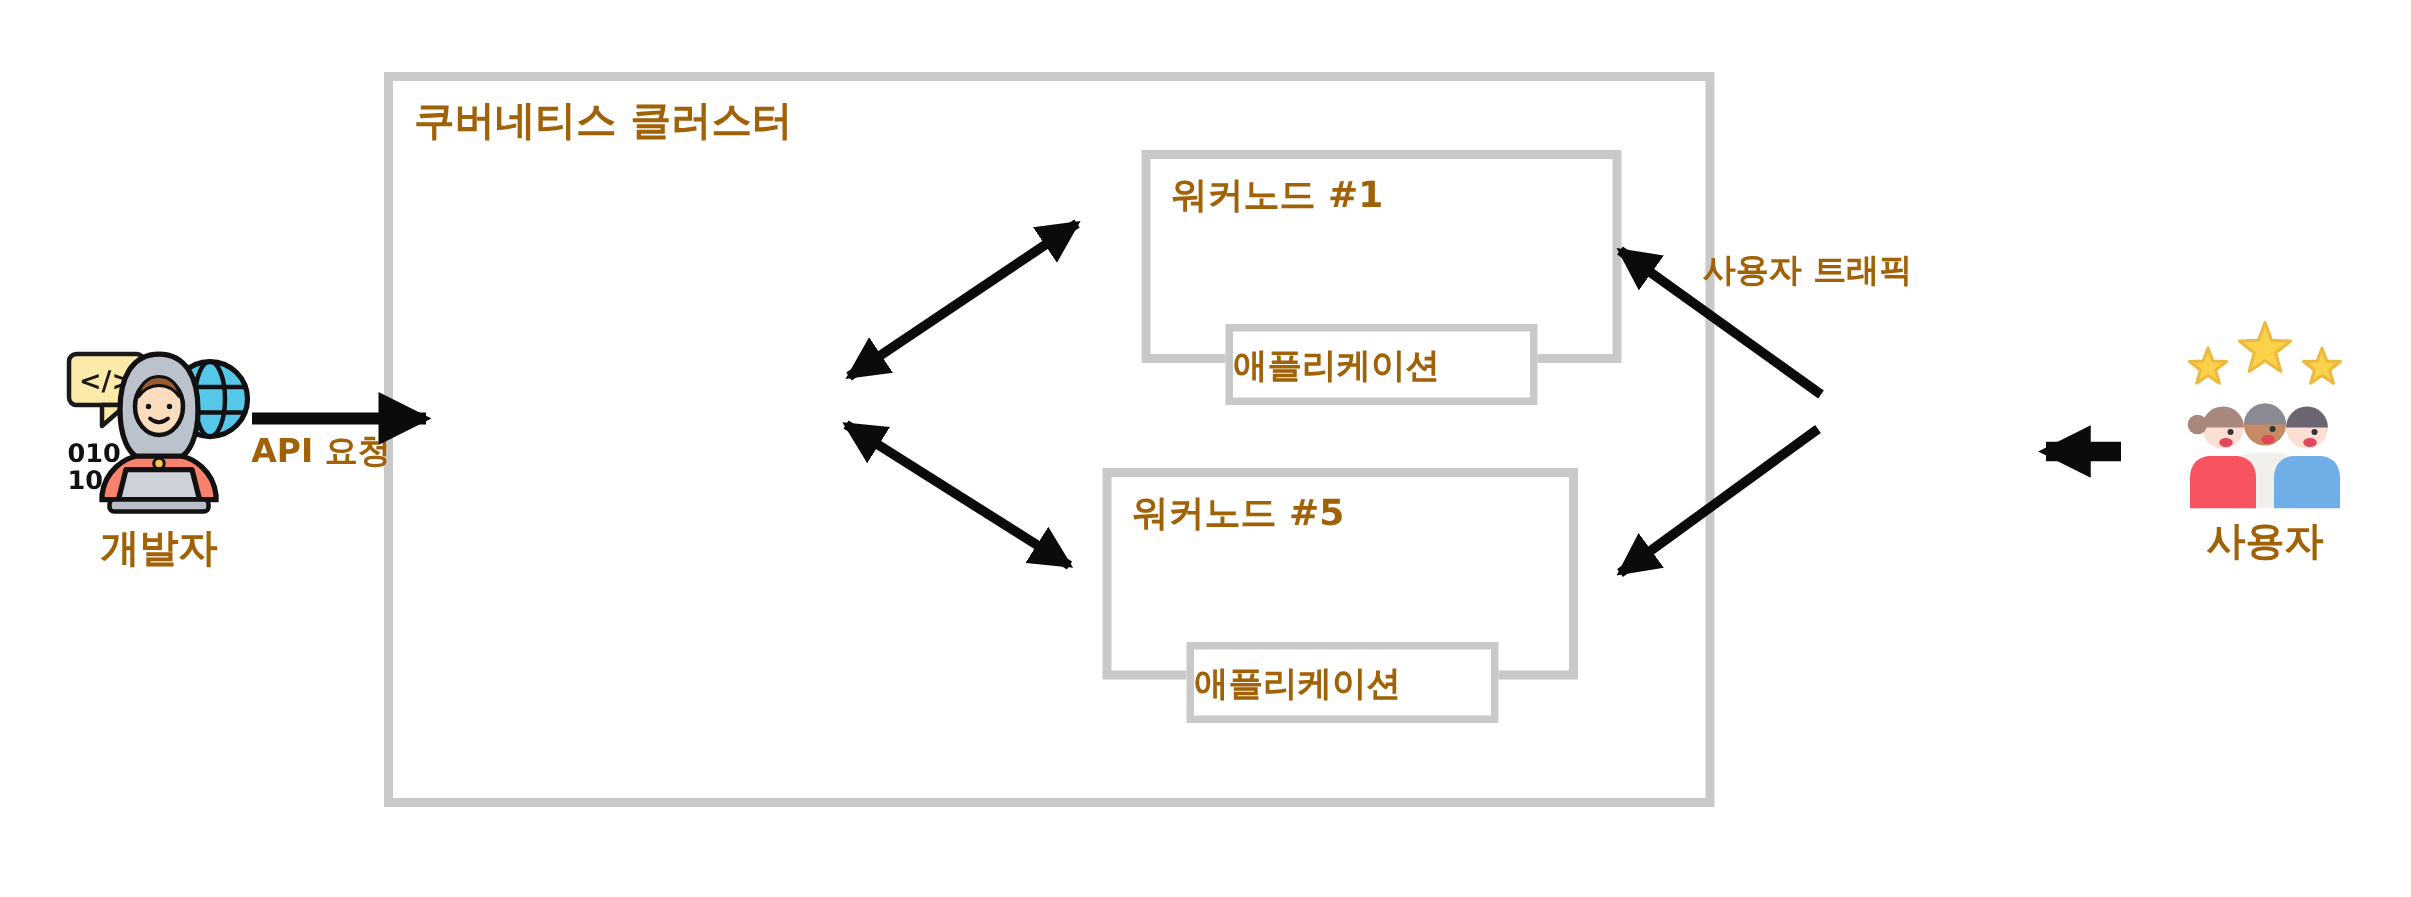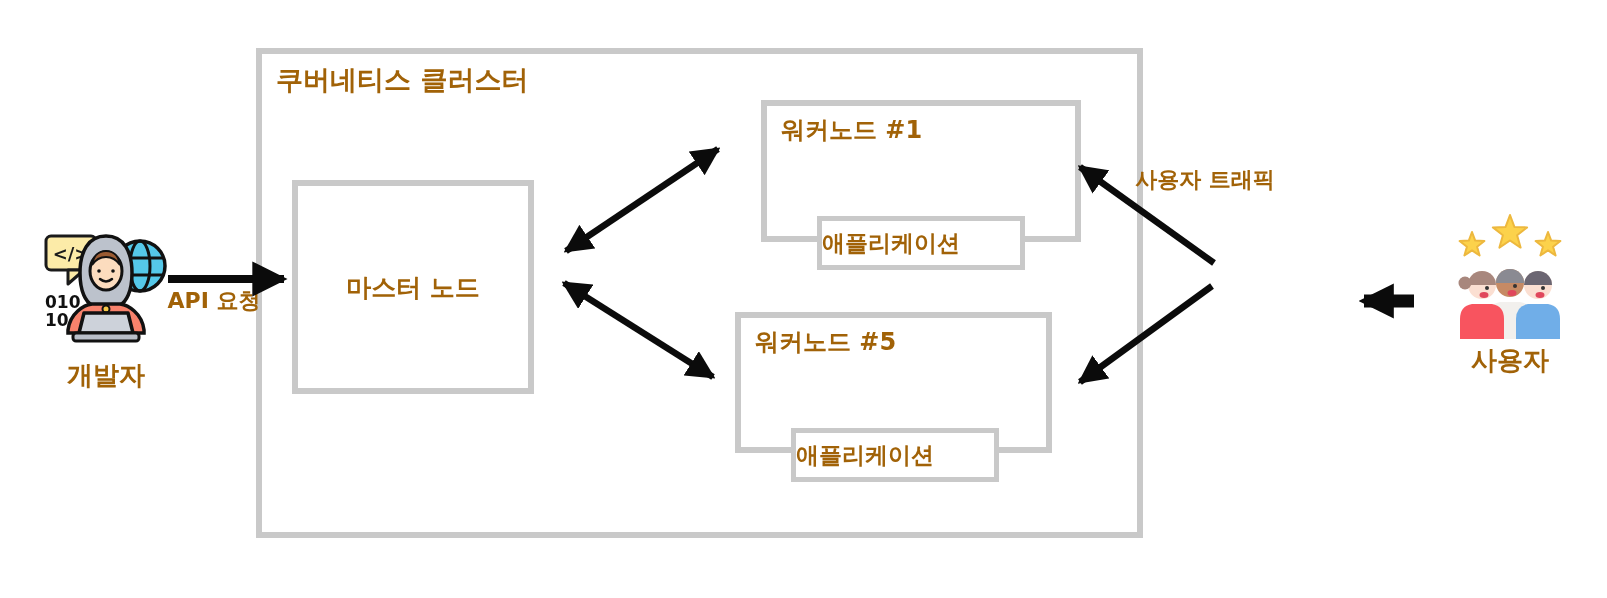--- a/index.html
+++ b/index.html
@@ -42,23 +42,20 @@
   svg text { font-family:"DejaVu Sans","Liberation Sans",sans-serif; }
 </style>
 </head>
 <body>
 
 <div class="canvas">
 
   <div class="box" style="left:256px; top:48px; width:887px; height:490px;">
     <div class="cluster-title">쿠버네티스 클러스터</div>
 
-    <div class="box node-center" style="left:30px; top:126px; width:242px; height:214px;">
-      <span>마스터 노드</span>
-    </div>
 
     <div class="box" style="left:499px; top:46px; width:320px; height:142px;">
       <div class="worker-label">워커노드 #1</div>
       <div class="app-box">
         <span>애플리케이션</span>
       </div>
     </div>
 
     <div class="box" style="left:473px; top:258px; width:317px; height:141px;">
       <div class="worker-label">워커노드 #5</div>
@@ -90,21 +87,21 @@
       <path d="M66,21 C57,21 53,28 52,35 C56,29 61,27 66,27 C71,27 76,29 80,35 C79,28 75,21 66,21 Z" fill="#9A5B32" stroke="#111" stroke-width="2"></path>
       <circle cx="59" cy="41" r="1.8" fill="#111"></circle>
       <circle cx="73" cy="41" r="1.8" fill="#111"></circle>
       <path d="M60,49 Q66,54 72,49" fill="none" stroke="#111" stroke-width="2.5" stroke-linecap="round"></path>
       <path d="M28,100 C30,83 44,75 52,74 L80,74 C88,75 102,83 104,100 L104,103 L28,103 Z" fill="#F8826C" stroke="#111" stroke-width="3.5"></path>
       <circle cx="66" cy="79" r="3.5" fill="#F7C948" stroke="#111" stroke-width="2"></circle>
 
       <polygon points="44,83 88,83 93,103 39,103" fill="#CDD2DA" stroke="#111" stroke-width="3.5" stroke-linejoin="round"></polygon>
       <rect x="33" y="103" width="66" height="8" rx="3" fill="#B9BFC9" stroke="#111" stroke-width="3"></rect>
     </svg>
-    <div class="icon-label" style="margin-top:14px;font-family:Liberation Mono, monospace;">개발자</div>
+    <div class="icon-label" style="margin-top:4px;font-family:Liberation Mono, monospace;">개발자</div>
   </div>
 
 
   <div class="icon-block" style="left:1446px; top:207px; width:128px;justify-content:space-between;">
     <svg width="128" height="132" viewBox="0 0 128 132">
 
       <g fill="#FCD24B" stroke="#EDB83E" stroke-width="2" stroke-linejoin="round">
         <polygon points="64,8 68.4,19.9 81.1,20.4 71.1,28.3 74.6,40.6 64,33.5 53.4,40.6 56.9,28.3 46.9,20.4 59.6,19.9"></polygon>
         <polygon points="26,25 29.2,33.6 38.4,34 31.1,39.7 33.6,48.5 26,43.4 18.4,48.5 20.9,39.7 13.6,34 22.8,33.6"></polygon>
         <polygon points="102,25 105.2,33.6 114.4,34 107.1,39.7 109.6,48.5 102,43.4 94.4,48.5 96.9,39.7 89.6,34 98.8,33.6"></polygon>

